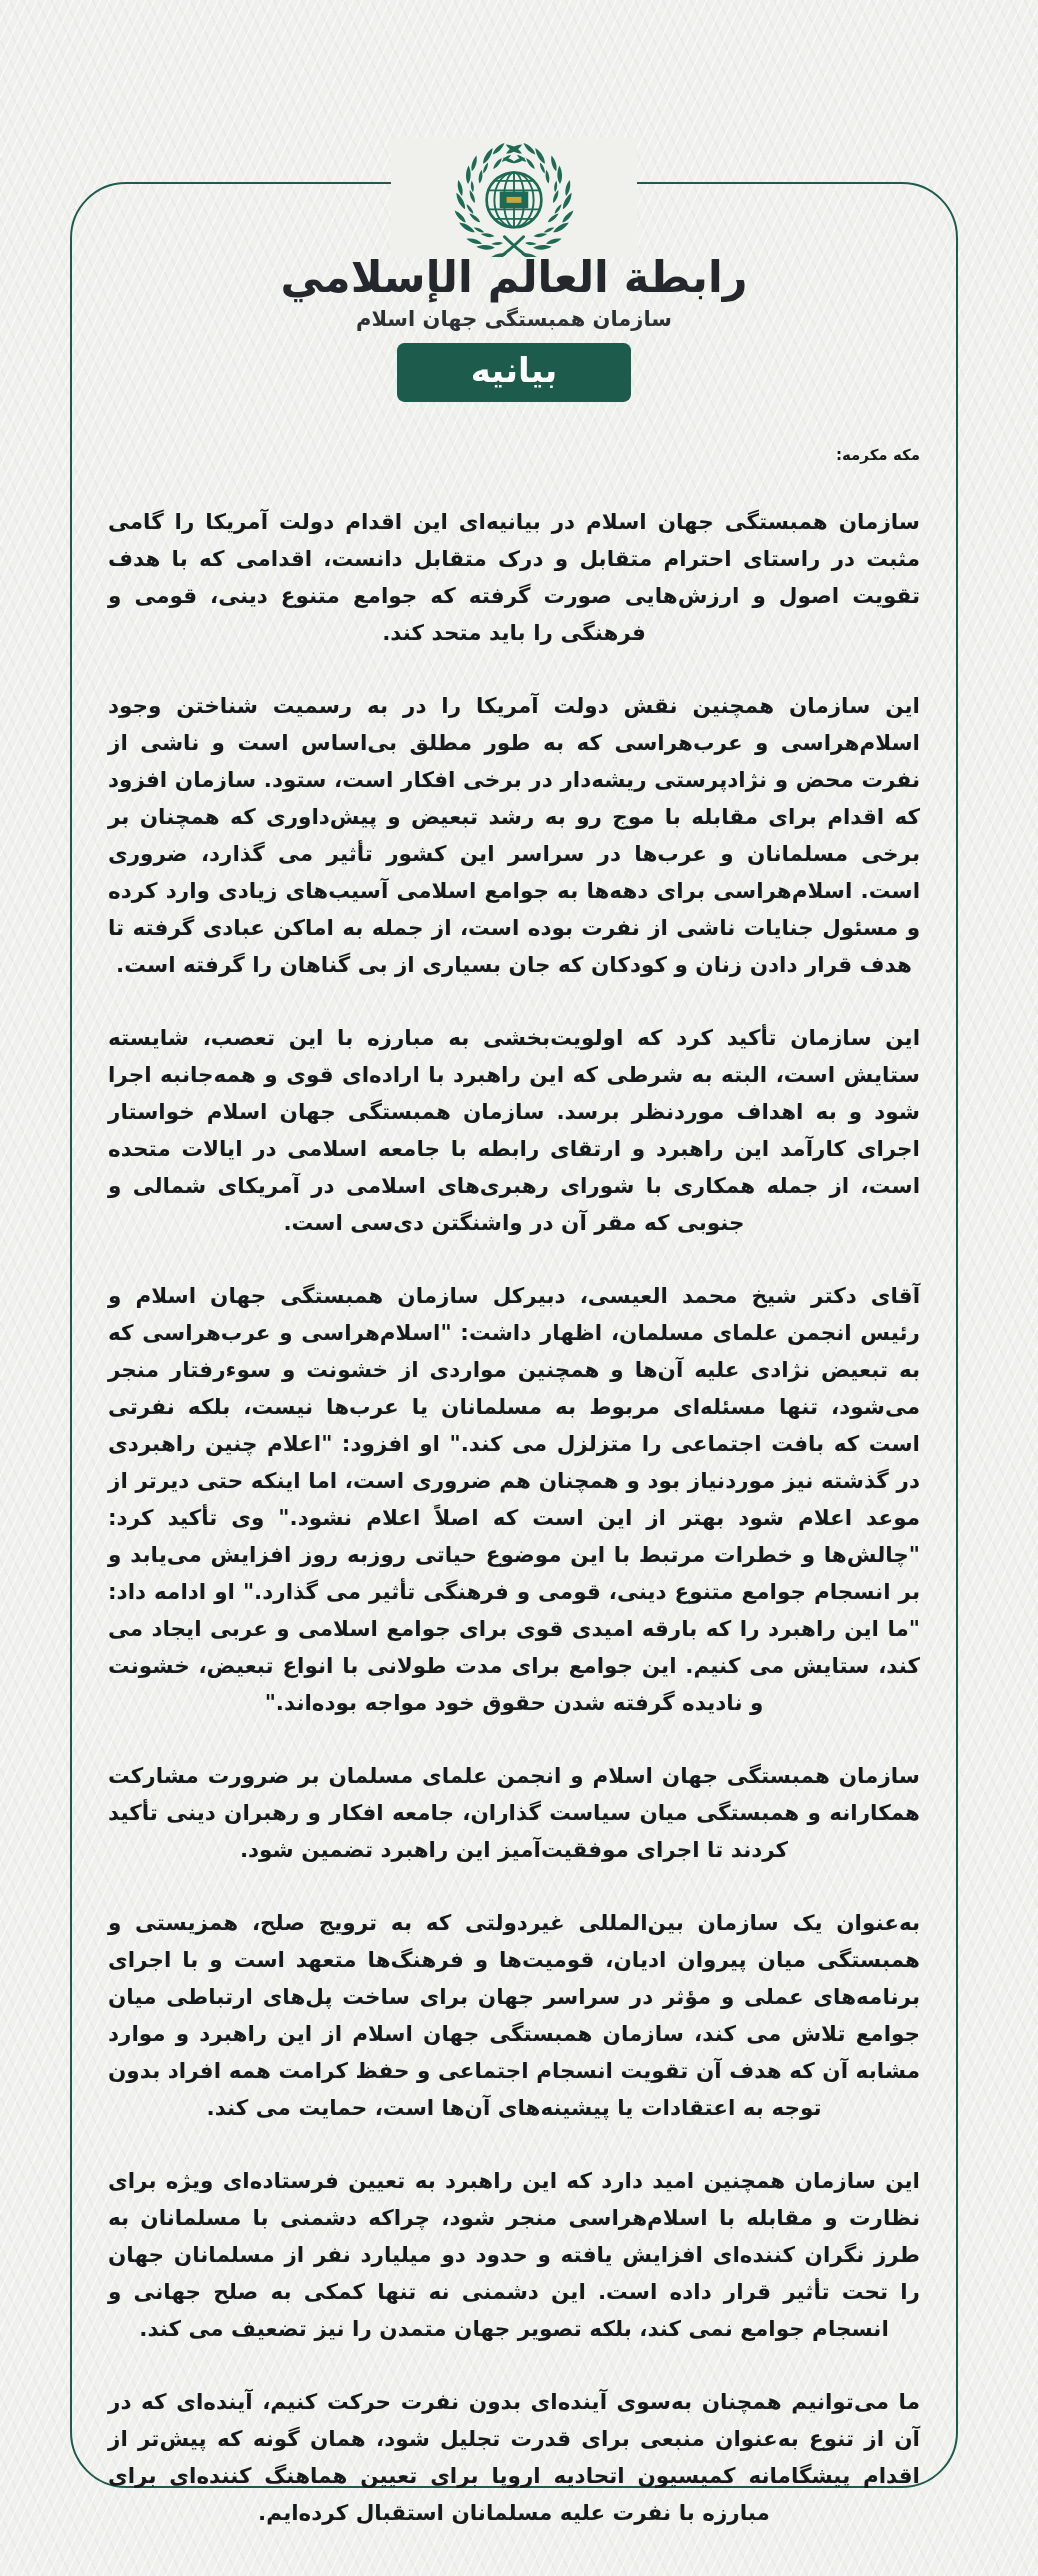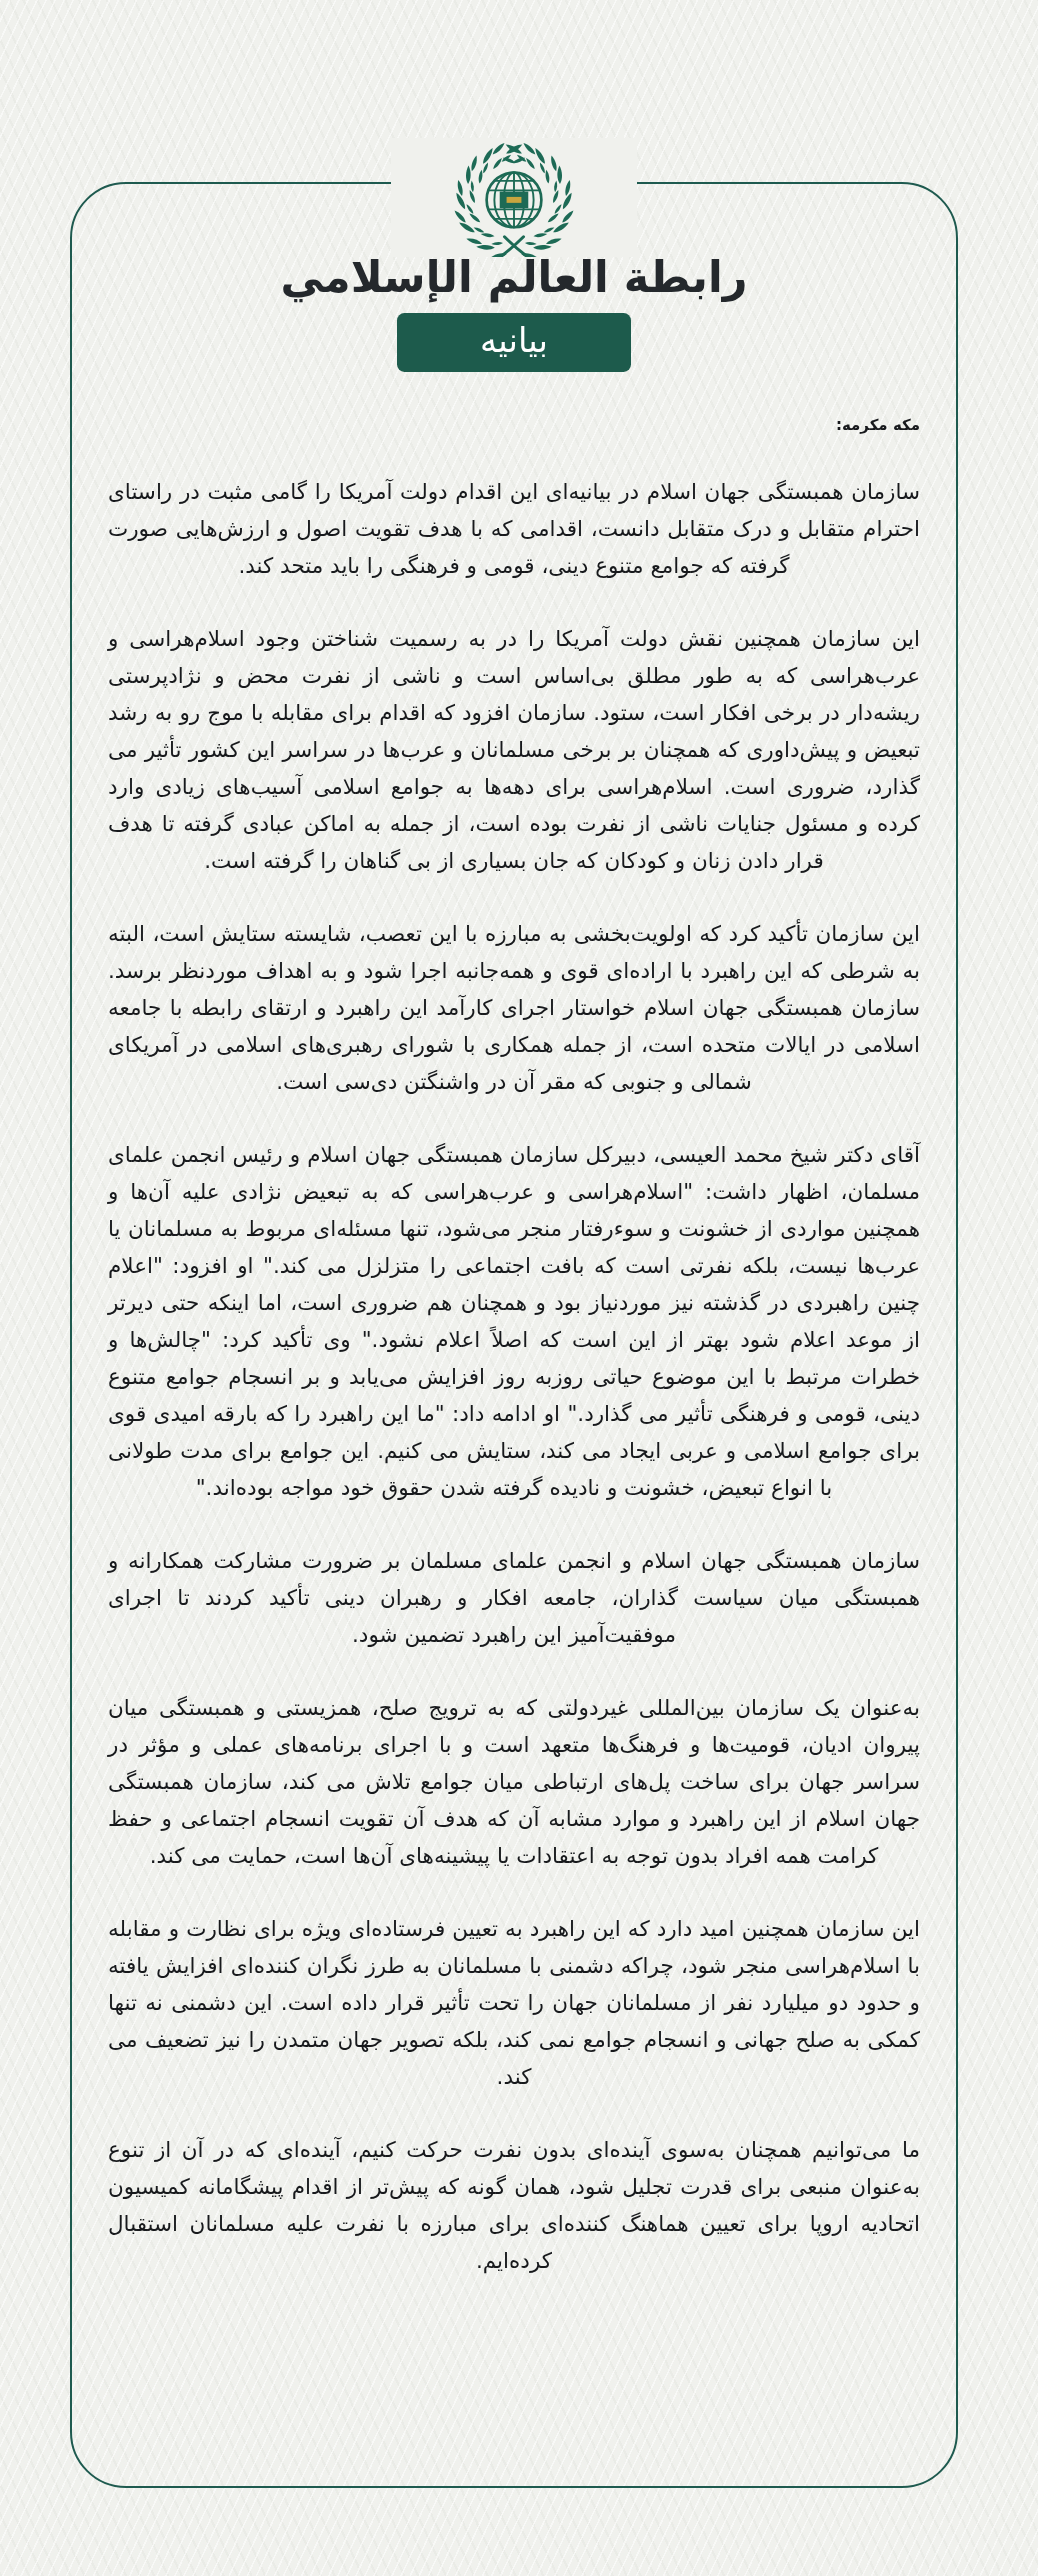--- a/index.html
+++ b/index.html
@@ -47,38 +47,38 @@
     font-weight:bold;
     color:#2e3236;
   }
   .badge{
     width:234px;height:59px;
     margin:12px auto 0;
     background:#1d5b4c;
     border-radius:7.4px;
     color:#ffffff;
     font-size:34px;
-    font-weight:normal;
+    font-weight:bold;
     display:flex;align-items:center;justify-content:center;
     box-sizing:border-box;
     padding-bottom:6px;
   }
   .dateline{
     margin:44px 36px 0;
     font-size:15px;
     font-weight:bold;
     color:#17191c;
     text-align:right;
   }
   .content{margin:39px 36px 0;}
   .content p{
     margin:8px 0 36px 0;
     font-size:21.5px;
     line-height:37px;
-    font-weight:normal;
+    font-weight:bold;
     color:#17191c;
     text-align:justify;
     text-align-last:center;
   }
 </style>
 </head>
 <body>
 
 <div class="page">
   <div class="card">
@@ -153,20 +153,21 @@
           <line x1="67" y1="136" x2="133" y2="136" stroke-width="3.2"></line>
         </g>
         <g>
           <rect x="76" y="90" width="48" height="28" fill="#1d6a55"></rect>
           <rect x="87.5" y="99" width="25" height="10" fill="#c9a53f"></rect>
         </g>
       </svg>
     </div>
 
     <div class="calligraphy">رابطة العالم الإسلامي</div>
+    <div class="subtitle">سازمان همبستگی جهان اسلام</div>
     <div class="badge">بیانیه</div>
 
     <div class="dateline">مکه مکرمه:</div>
 
     <div class="content">
       <p>سازمان همبستگی جهان اسلام در بیانیه‌ای این اقدام دولت آمریکا را گامی مثبت در راستای احترام متقابل و درک متقابل دانست، اقدامی که با هدف تقویت اصول و ارزش‌هایی صورت گرفته که جوامع متنوع دینی، قومی و فرهنگی را باید متحد کند.</p>
       <p>این سازمان همچنین نقش دولت آمریکا را در به رسمیت شناختن وجود اسلام‌هراسی و عرب‌هراسی که به طور مطلق بی‌اساس است و ناشی از نفرت محض و نژادپرستی ریشه‌دار در برخی افکار است، ستود. سازمان افزود که اقدام برای مقابله با موج رو به رشد تبعیض و پیش‌داوری که همچنان بر برخی مسلمانان و عرب‌ها در سراسر این کشور تأثیر می گذارد، ضروری است. اسلام‌هراسی برای دهه‌ها به جوامع اسلامی آسیب‌های زیادی وارد کرده و مسئول جنایات ناشی از نفرت بوده است، از جمله به اماکن عبادی گرفته تا هدف قرار دادن زنان و کودکان که جان بسیاری از بی گناهان را گرفته است.</p>
       <p>این سازمان تأکید کرد که اولویت‌بخشی به مبارزه با این تعصب، شایسته ستایش است، البته به شرطی که این راهبرد با اراده‌ای قوی و همه‌جانبه اجرا شود و به اهداف موردنظر برسد. سازمان همبستگی جهان اسلام خواستار اجرای کارآمد این راهبرد و ارتقای رابطه با جامعه اسلامی در ایالات متحده است، از جمله همکاری با شورای رهبری‌های اسلامی در آمریکای شمالی و جنوبی که مقر آن در واشنگتن دی‌سی است.</p>
       <p>آقای دکتر شیخ محمد العیسی، دبیرکل سازمان همبستگی جهان اسلام و رئیس انجمن علمای مسلمان، اظهار داشت: "اسلام‌هراسی و عرب‌هراسی که به تبعیض نژادی علیه آن‌ها و همچنین مواردی از خشونت و سوءرفتار منجر می‌شود، تنها مسئله‌ای مربوط به مسلمانان یا عرب‌ها نیست، بلکه نفرتی است که بافت اجتماعی را متزلزل می کند." او افزود: "اعلام چنین راهبردی در گذشته نیز موردنیاز بود و همچنان هم ضروری است، اما اینکه حتی دیرتر از موعد اعلام شود بهتر از این است که اصلاً اعلام نشود." وی تأکید کرد: "چالش‌ها و خطرات مرتبط با این موضوع حیاتی روزبه روز افزایش می‌یابد و بر انسجام جوامع متنوع دینی، قومی و فرهنگی تأثیر می گذارد." او ادامه داد: "ما این راهبرد را که بارقه امیدی قوی برای جوامع اسلامی و عربی ایجاد می کند، ستایش می کنیم. این جوامع برای مدت طولانی با انواع تبعیض، خشونت و نادیده گرفته شدن حقوق خود مواجه بوده‌اند."</p>
       <p>سازمان همبستگی جهان اسلام و انجمن علمای مسلمان بر ضرورت مشارکت همکارانه و همبستگی میان سیاست گذاران، جامعه افکار و رهبران دینی تأکید کردند تا اجرای موفقیت‌آمیز این راهبرد تضمین شود.</p>

